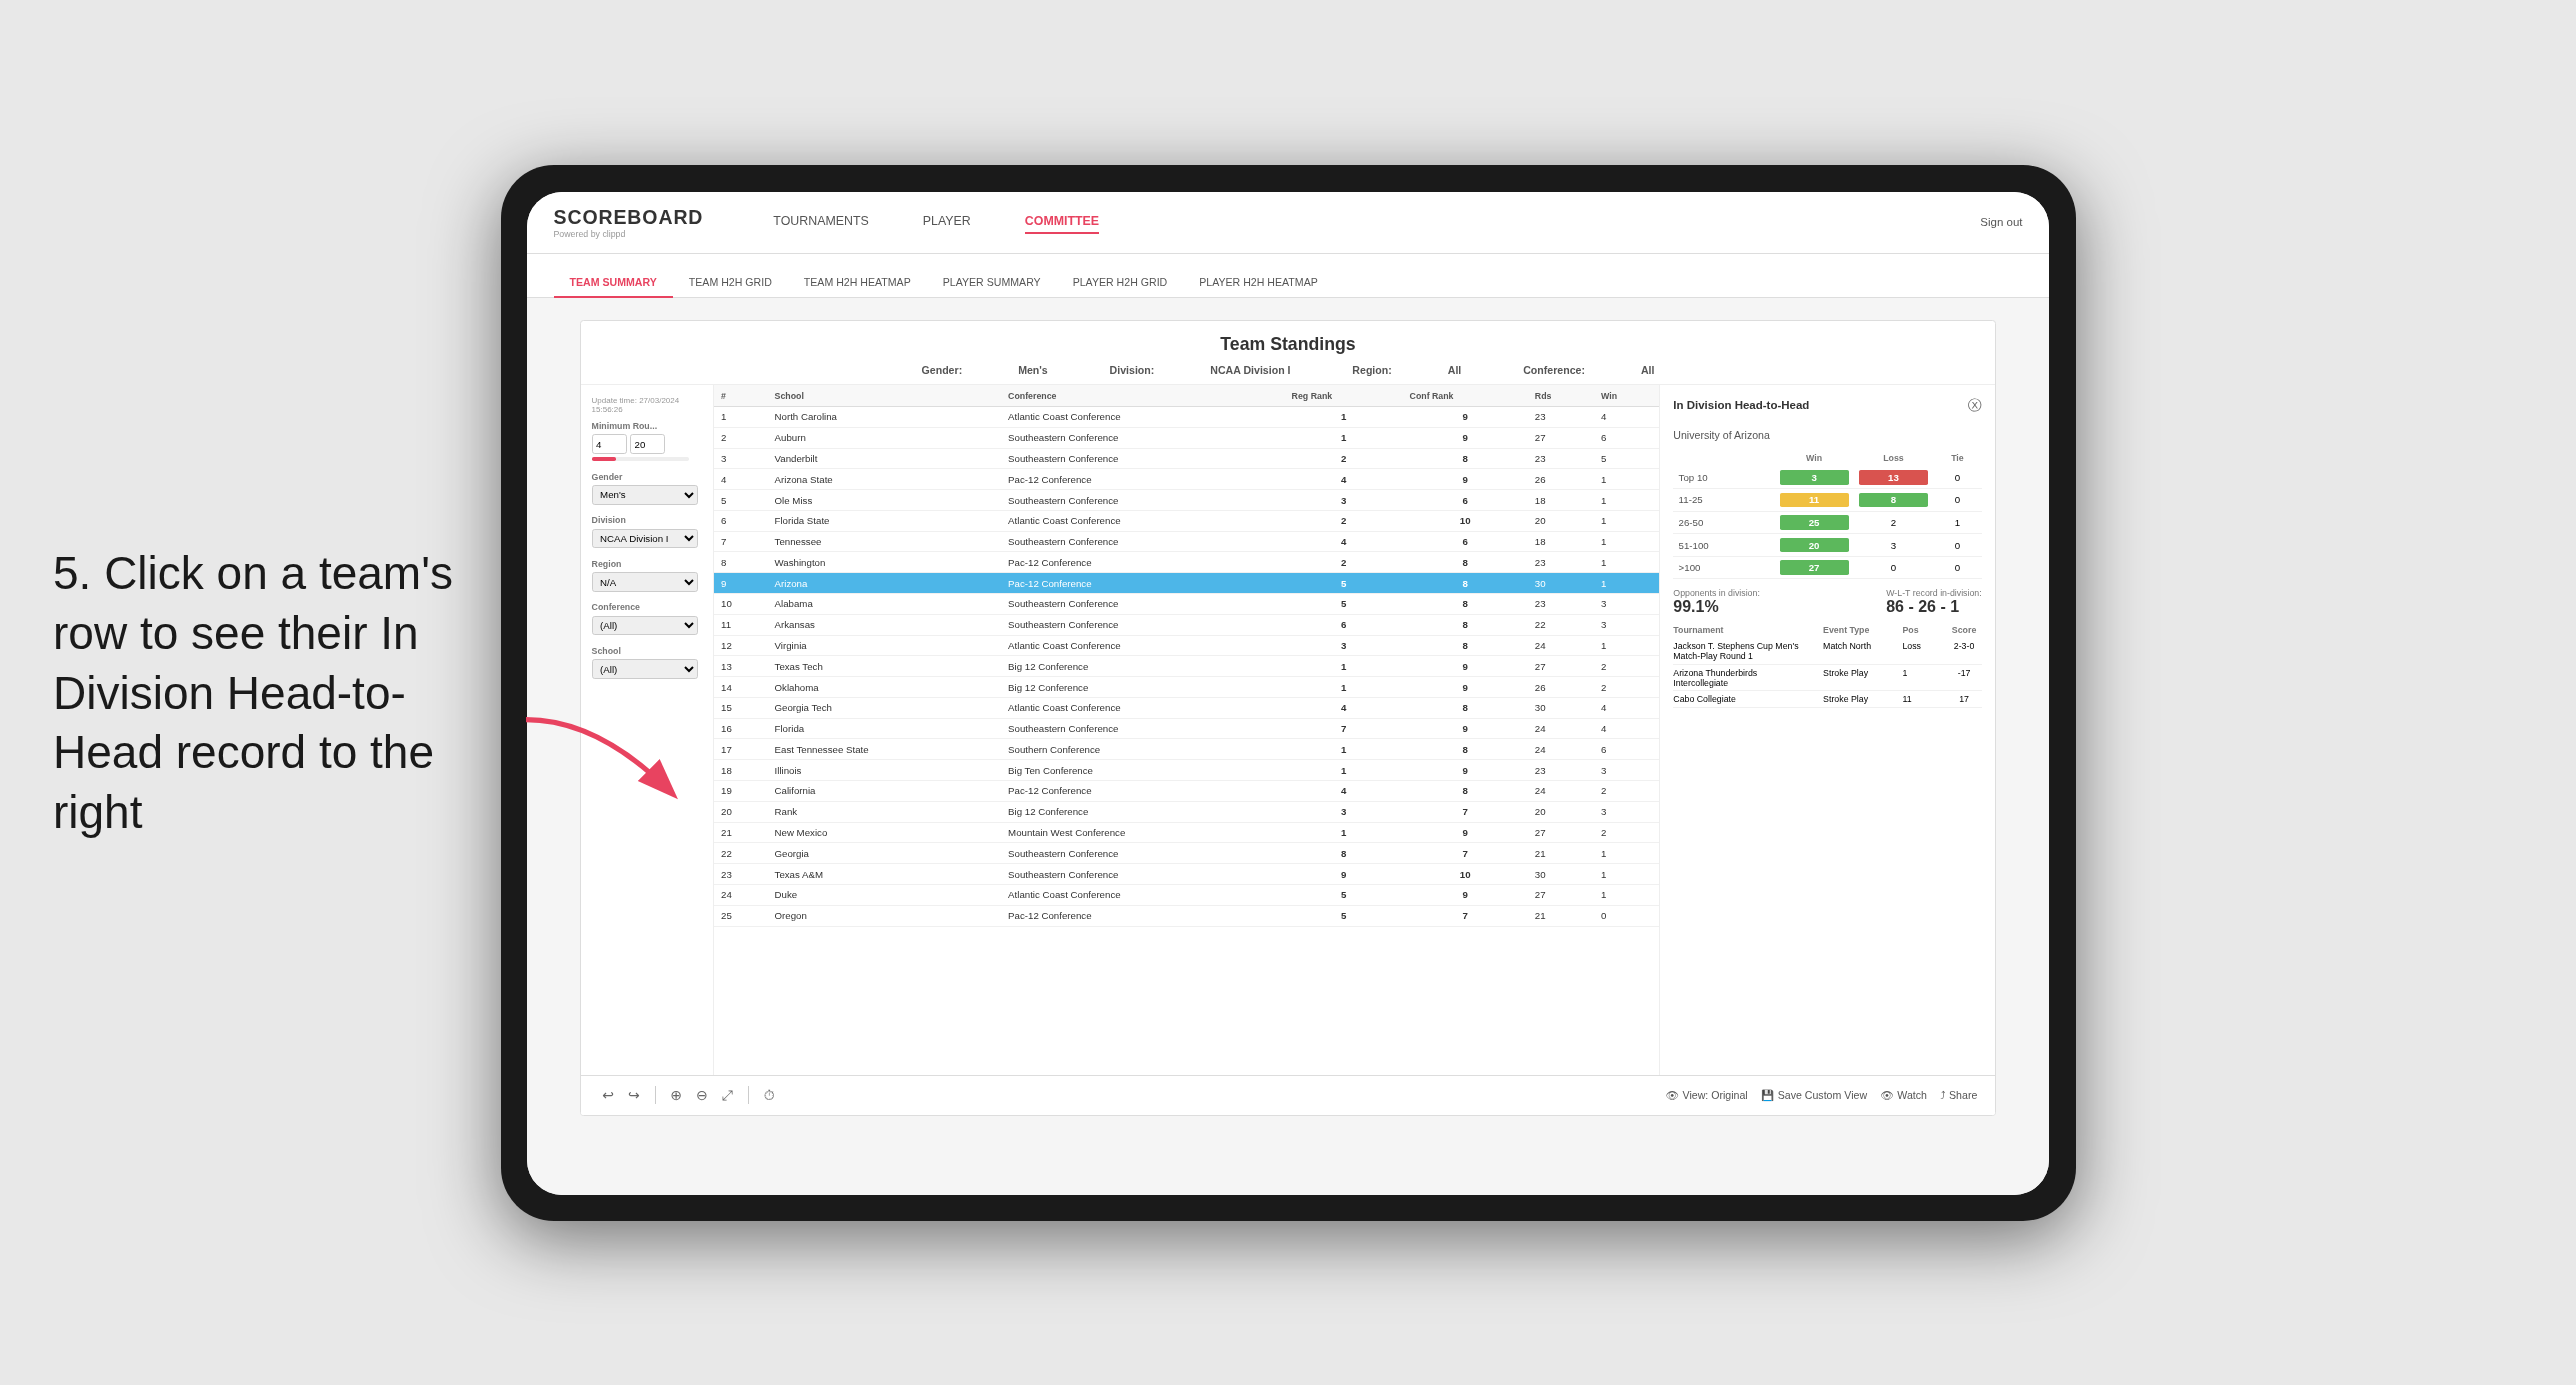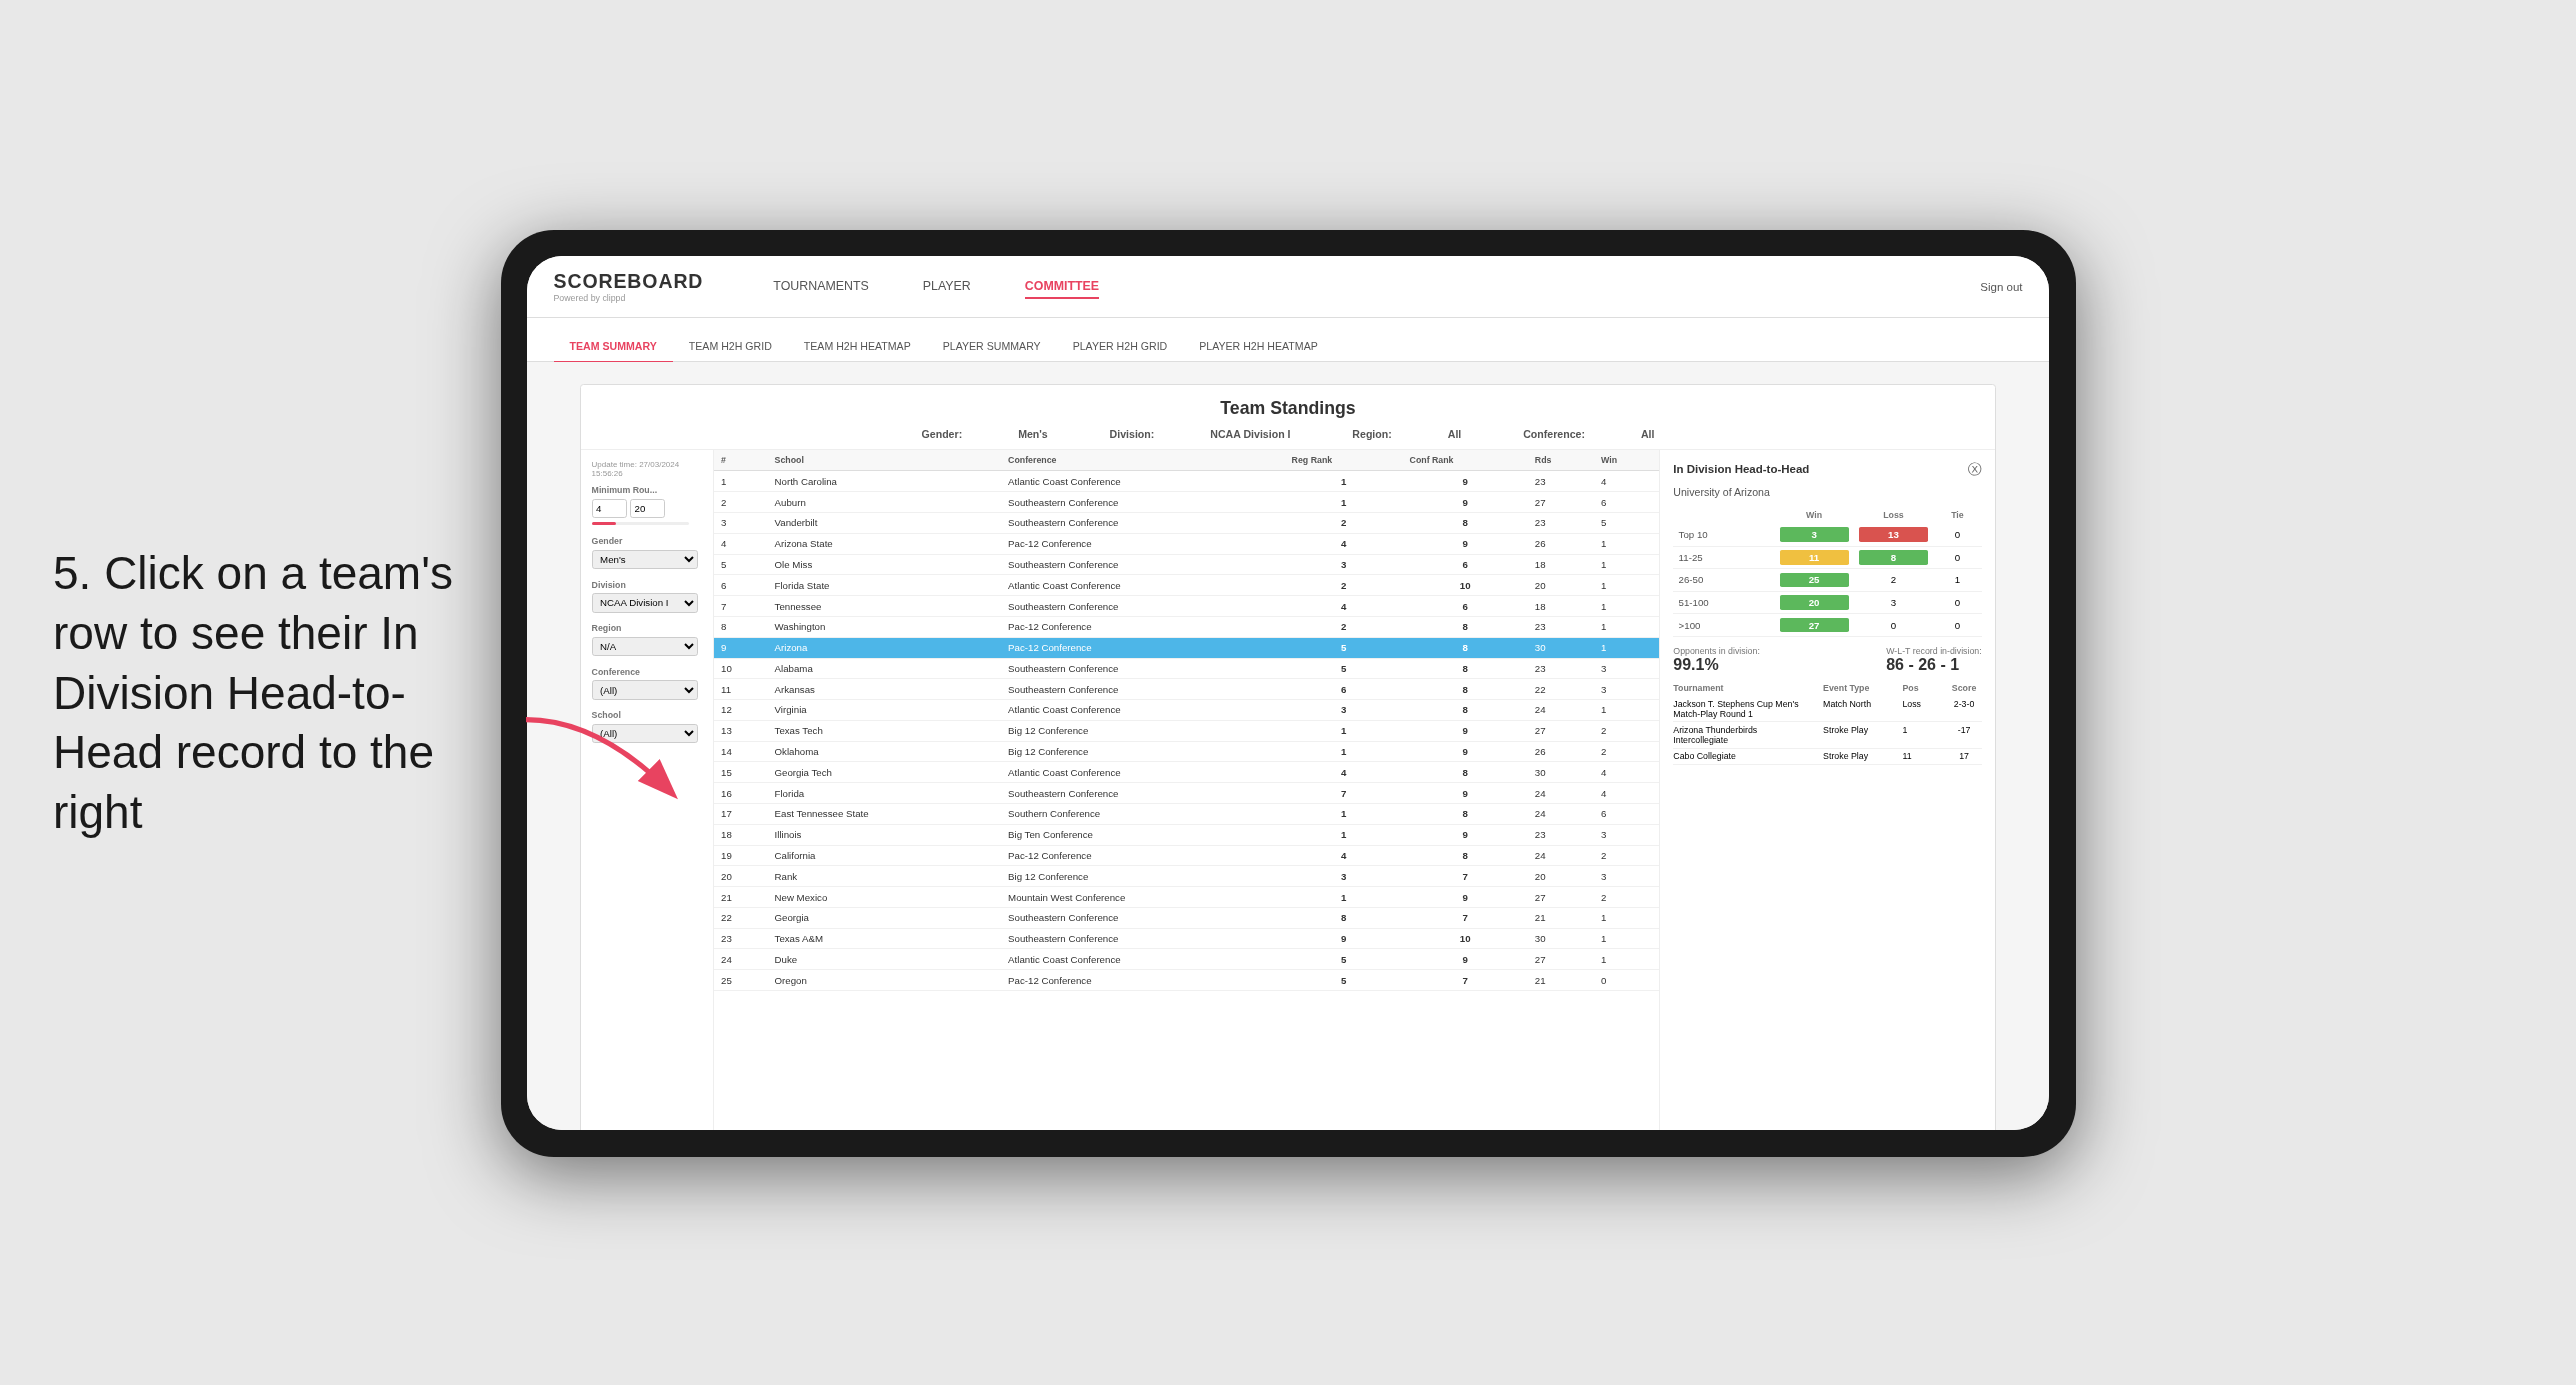--- a/index.html
+++ b/index.html
@@ -42,21 +42,21 @@
       left: 527px;
       top: 726px;
       width: 177px;
       height: 106px;
       z-index: 10;
     }
 
     
     .tablet {
       width: 1575px;
-      height: 927px;
+      height: 1056px;
       background: #1a1a1a;
       border-radius: 53px;
       padding: 26.5px;
       display: flex;
       align-items: center;
       justify-content: center;
       box-shadow: 0 17.7px 71px rgba(0,0,0,0.5);
       position: relative;
     }
 
@@ -297,21 +297,21 @@
       width: 336px;
       border-left: 0.9px solid #eee;
       padding: 13.3px;
       flex-shrink: 0;
     }
 
     .h2h-title {
       font-size: 11.5px;
       font-weight: 600;
       color: #333;
-      margin-bottom: 11px;
+      margin-bottom: 18px;
     }
 
     .h2h-school {
       font-size: 10.6px;
       color: #555;
       margin-bottom: 8.8px;
     }
 
     .h2h-close {
       float: right;

